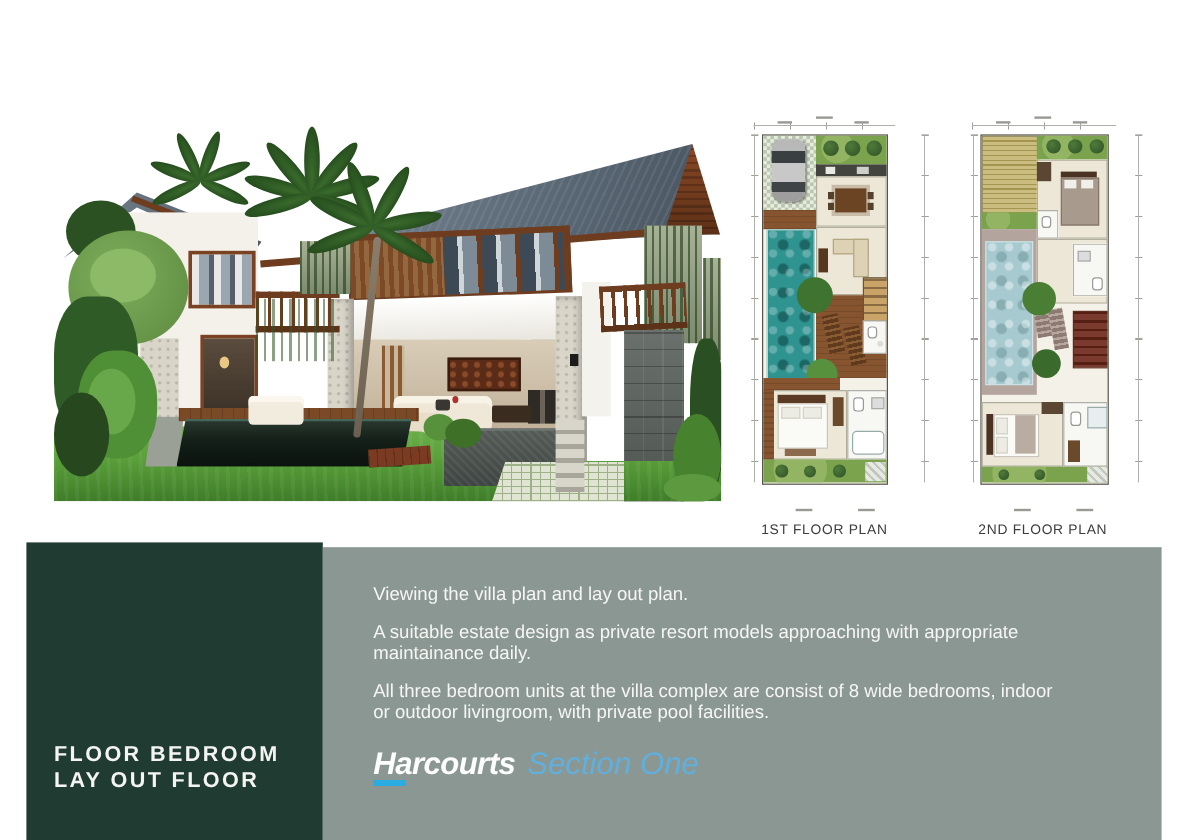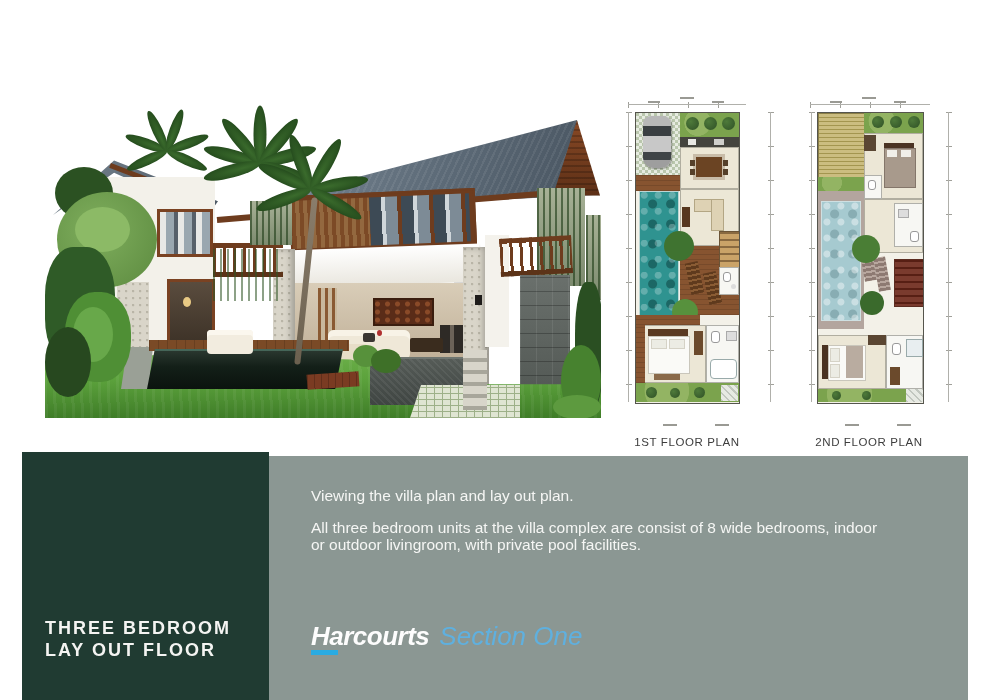--- a/index.html
+++ b/index.html
@@ -323,28 +323,30 @@
       <div class="room" style="left:88px;top:0;width:17px;height:13px;
            background:repeating-linear-gradient(45deg,#c2c7bf 0 2px,#e7eae3 2px 5px);"></div>
     </div>
   </div>
   <div class="dim" style="left:845px;top:424px;width:14px;"></div>
   <div class="dim" style="left:897px;top:424px;width:14px;"></div>
   <div class="plan-label" style="left:799px;">2ND FLOOR PLAN</div>
 
   <div class="panel-dark">
     <div class="abs" style="left:23px;top:166px;">
-      <div class="title-line">THREE BEDROOM</div>
+      <div class="title-line">FLOOR BEDROOM</div>
       <div class="title-line">LAY OUT FLOOR</div>
     </div>
   </div>
 
   <div class="panel-gray">
     <div class="abs" style="left:42px;top:31px;width:640px;">
       <p class="para">Viewing the villa plan and lay out plan.</p>
+      <p class="para">A suitable estate design as private resort models approaching with appropriate
+maintainance daily.</p>
       <p class="para">All three bedroom units at the villa complex are consist of 8 wide bedrooms, indoor
 or outdoor livingroom, with private pool facilities.</p>
     </div>
     <div class="abs" style="left:42px;top:167px;line-height:26px;white-space:nowrap;font-style:italic;">
       <span class="logo-brand">Harcourts</span><span class="logo-division">Section One</span>
     </div>
     <div class="abs" style="left:42px;top:194px;width:27px;height:5px;background:var(--logo_blue,#2aabe2);"></div>
   </div>
 
 </div>

